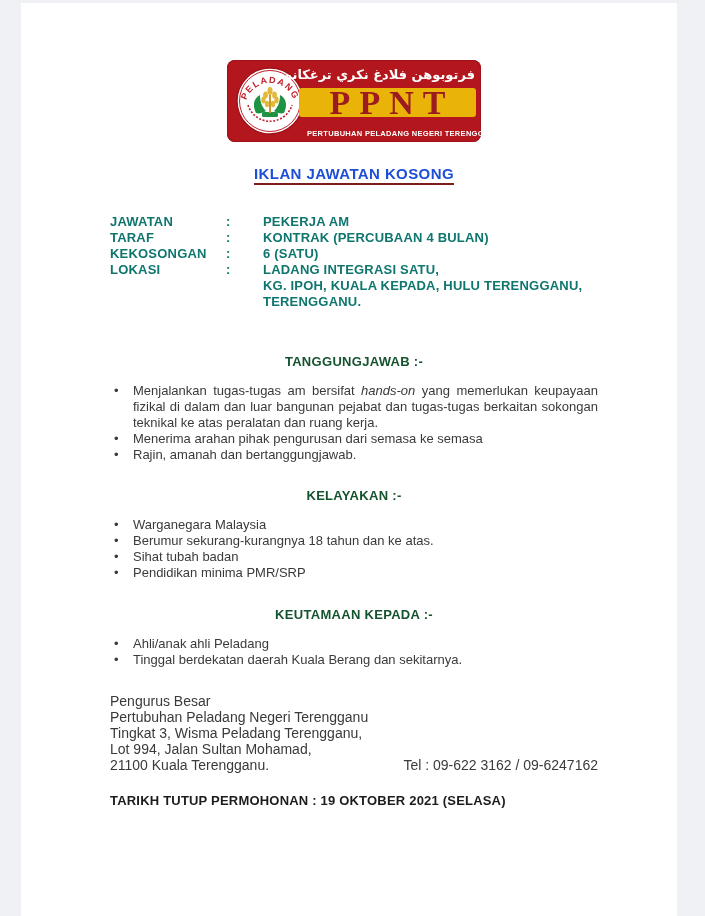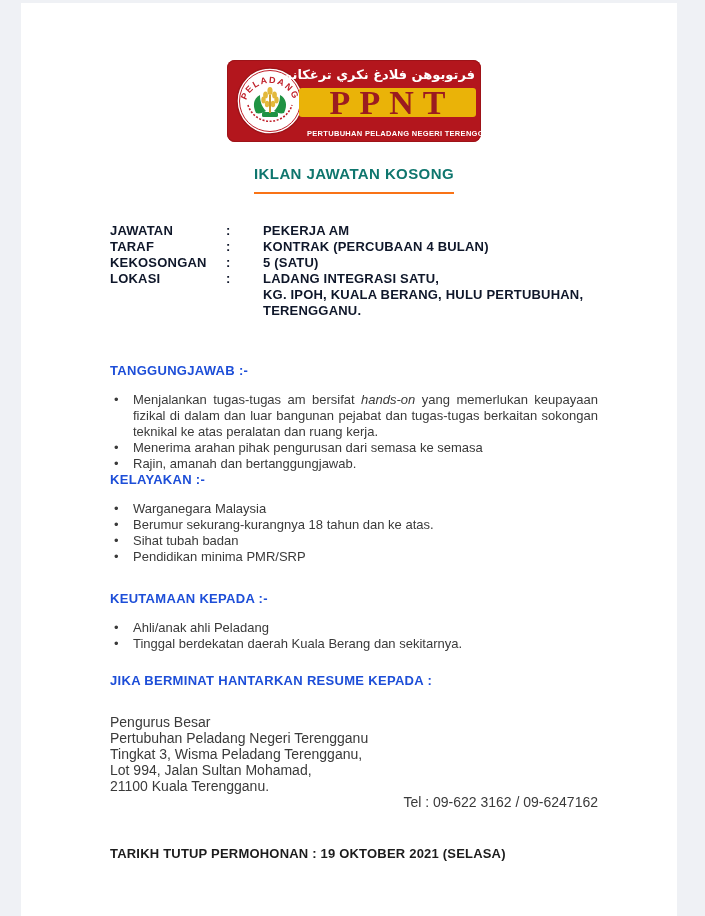--- a/index.html
+++ b/index.html
@@ -64,61 +64,62 @@
     letter-spacing: 0.3px;
     text-align: center;
     white-space: nowrap;
   }
 
   
   .title-row { text-align: center; margin-top: 23px; }
   .doc-title {
     display: inline-block;
     font-size: 15px; font-weight: bold;
-    color: #0f766e;
+    color: #1d4ed8;
     letter-spacing: 0.4px;
-    border-bottom: 2px solid #f97316;
-    padding-bottom: 10px;
-  }
-
-  
-  .details { margin-top: 29px; font-weight: bold; color: #0f172a; font-size: 13px; }
+    border-bottom: 2px solid #7f1d1d;
+    padding-bottom: 1px;
+  }
+
+  
+  .details { margin-top: 29px; font-weight: bold; color: #0f766e; font-size: 13px; }
   .drow { display: flex; line-height: 16px; }
   .dlabel { width: 116px; letter-spacing: 0.2px; }
   .dcolon { width: 37px; }
   .dvalue { flex: 1; letter-spacing: 0.2px; }
 
   
   .section-heading {
-    font-size: 13px; font-weight: bold; color: #1d4ed8;
+    font-size: 13px; font-weight: bold; color: #14532d;
     letter-spacing: 0.3px;
     line-height: 16px;
+    text-align: center;
   }
   .s-resp { margin-top: 44px; }
-  .s-qual { }
+  .s-qual { margin-top: 25px; }
   .s-prio { margin-top: 26px; }
   .s-apply { margin-top: 21px; }
 
   ul.blist { list-style: none; margin-top: 13px; font-size: 13px; line-height: 16px; }
   ul.blist li { position: relative; padding-left: 23px; }
   ul.blist li::before {
     content: "\2022";
     position: absolute; left: 4px; top: 0;
     font-size: 13px;
   }
   li.justify { text-align: justify; }
   em { }
 
   
   .address { margin-top: 25px; font-size: 14px; line-height: 16px; }
-  .addr-last { display: flex; flex-direction: column; }
+  .addr-last { display: flex; }
   .tel { margin-left: auto; }
 
   .closing {
-    margin-top: 36px;
+    margin-top: 20px;
     font-size: 13px; font-weight: bold; color: #1c1c1c;
     letter-spacing: 0.2px;
   }
 </style>
 </head>
 <body>
 
 <div class="sheet">
   <div class="content">
 
@@ -172,28 +173,28 @@
         <span class="dvalue">PEKERJA AM</span>
       </div>
       <div class="drow">
         <span class="dlabel">TARAF</span>
         <span class="dcolon">:</span>
         <span class="dvalue">KONTRAK (PERCUBAAN 4 BULAN)</span>
       </div>
       <div class="drow">
         <span class="dlabel">KEKOSONGAN</span>
         <span class="dcolon">:</span>
-        <span class="dvalue">5 (SATU)</span>
+        <span class="dvalue">6 (SATU)</span>
       </div>
       <div class="drow">
         <span class="dlabel">LOKASI</span>
         <span class="dcolon">:</span>
         <span class="dvalue">
           <div>LADANG INTEGRASI SATU,</div>
-          <div>KG. IPOH, KUALA BERANG, HULU PERTUBUHAN,</div>
+          <div>KG. IPOH, KUALA KEPADA, HULU TERENGGANU,</div>
           <div>TERENGGANU.</div>
         </span>
       </div>
     </div>
 
     <div class="s-resp">
       <div class="section-heading">TANGGUNGJAWAB :-</div>
       <ul class="blist">
         <li class="justify"><span>Menjalankan tugas-tugas am bersifat </span><em>hands-on</em><span> yang memerlukan keupayaan fizikal di dalam dan luar bangunan pejabat dan tugas-tugas berkaitan sokongan teknikal ke atas peralatan dan ruang kerja.</span></li>
         <li>Menerima arahan pihak pengurusan dari semasa ke semasa</li>
@@ -213,21 +214,20 @@
 
     <div class="s-prio">
       <div class="section-heading">KEUTAMAAN KEPADA :-</div>
       <ul class="blist">
         <li>Ahli/anak ahli Peladang</li>
         <li>Tinggal berdekatan daerah Kuala Berang dan sekitarnya.</li>
       </ul>
     </div>
 
     <div class="s-apply">
-      <div class="section-heading">JIKA BERMINAT HANTARKAN RESUME KEPADA :</div>
       <div class="address">
         <div>Pengurus Besar</div>
         <div>Pertubuhan Peladang Negeri Terengganu</div>
         <div>Tingkat 3, Wisma Peladang Terengganu,</div>
         <div>Lot 994, Jalan Sultan Mohamad,</div>
         <div class="addr-last">
           <span>21100 Kuala Terengganu.</span>
           <span class="tel">Tel : 09-622 3162 / 09-6247162</span>
         </div>
       </div>

